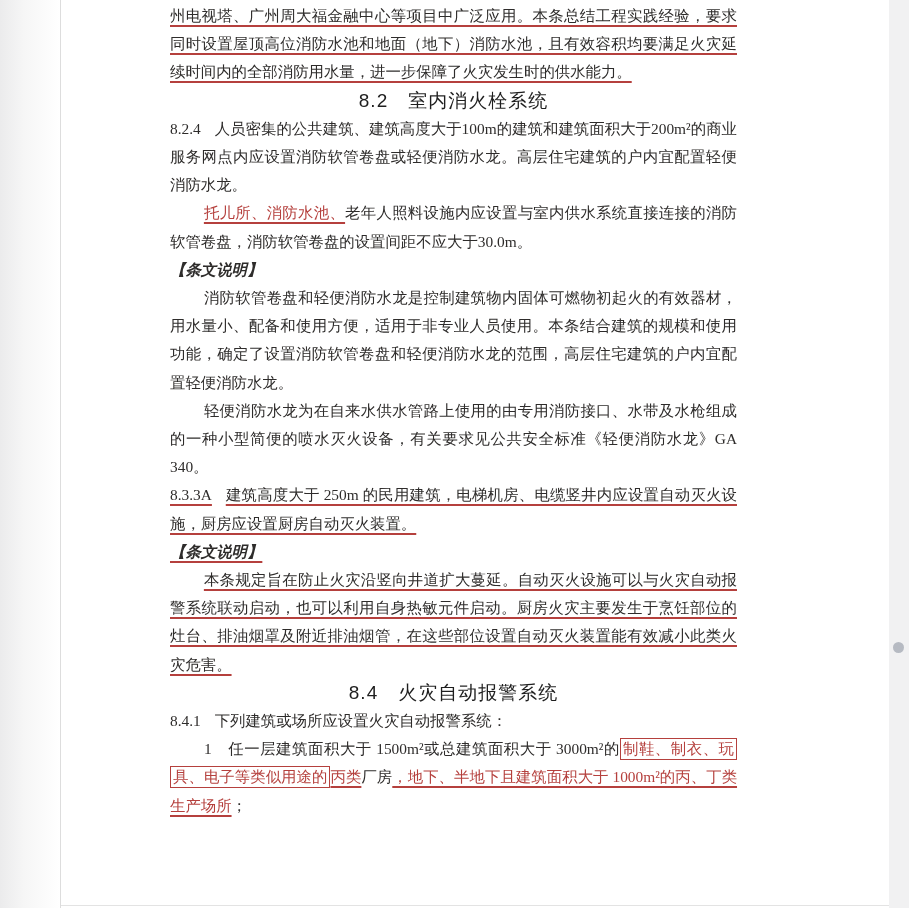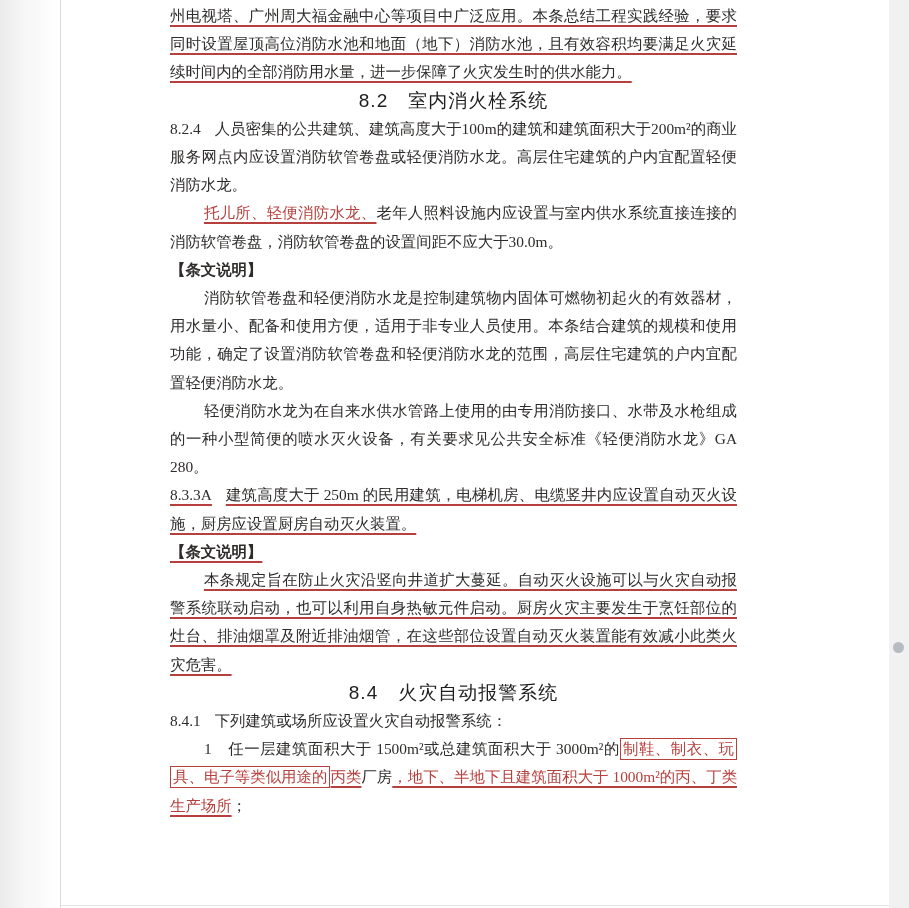--- a/index.html
+++ b/index.html
@@ -96,46 +96,47 @@
     color: #1e1e1e;
     text-align: center;
     letter-spacing: 1px;
   }
   .hd-82 { margin: 18px 0 25px 0; }
   .hd-84 { margin: 3px 0 4px 0; }
   .label-hei {
     font-family: "Liberation Sans", "DejaVu Sans", sans-serif;
     font-weight: 700;
     font-size: 16px;
+    font-style: italic;
   }
 </style>
 </head>
 <body>
 
 <div class="viewer">
 
   <div class="gutter"></div>
 
   <div class="page">
     <div class="text-col">
 
       <p class="p red-u">州电视塔、广州周大福金融中心等项目中广泛应用。本条总结工程实践经验，要求同时设置屋顶高位消防水池和地面（地下）消防水池，且有效容积均要满足火灾延续时间内的全部消防用水量，进一步保障了火灾发生时的供水能力。</p>
 
 
       <h2 class="hd hd-82">8.2　室内消火栓系统</h2>
 
       <p class="p"><span class="num">8.2.4</span><span>人员密集的公共建筑、建筑高度大于100m的建筑和建筑面积大于200m²的商业服务网点内应设置消防软管卷盘或轻便消防水龙。高层住宅建筑的户内宜配置轻便消防水龙。</span></p>
 
-      <p class="p ind"><span class="red-u">托儿所、轻便消防水龙、</span><span>老年人照料设施内应设置与室内供水系统直接连接的消防软管卷盘，消防软管卷盘的设置间距不应大于30.0m。</span></p>
+      <p class="p ind"><span class="red-u">托儿所、消防水池、</span><span>老年人照料设施内应设置与室内供水系统直接连接的消防软管卷盘，消防软管卷盘的设置间距不应大于30.0m。</span></p>
 
       <p class="p label-hei">【条文说明】</p>
 
       <p class="p ind">消防软管卷盘和轻便消防水龙是控制建筑物内固体可燃物初起火的有效器材，用水量小、配备和使用方便，适用于非专业人员使用。本条结合建筑的规模和使用功能，确定了设置消防软管卷盘和轻便消防水龙的范围，高层住宅建筑的户内宜配置轻便消防水龙。</p>
 
-      <p class="p ind">轻便消防水龙为在自来水供水管路上使用的由专用消防接口、水带及水枪组成的一种小型简便的喷水灭火设备，有关要求见公共安全标准《轻便消防水龙》GA 280。</p>
+      <p class="p ind">轻便消防水龙为在自来水供水管路上使用的由专用消防接口、水带及水枪组成的一种小型简便的喷水灭火设备，有关要求见公共安全标准《轻便消防水龙》GA 340。</p>
 
       <p class="p red-u"><span class="num">8.3.3A</span><span>建筑高度大于 250m 的民用建筑，电梯机房、电缆竖井内应设置自动灭火设施，厨房应设置厨房自动灭火装置。</span></p>
 
       <p class="p label-hei red-u">【条文说明】</p>
 
       <p class="p ind red-u">本条规定旨在防止火灾沿竖向井道扩大蔓延。自动灭火设施可以与火灾自动报警系统联动启动，也可以利用自身热敏元件启动。厨房火灾主要发生于烹饪部位的灶台、排油烟罩及附近排油烟管，在这些部位设置自动灭火装置能有效减小此类火灾危害。</p>
 
       <h2 class="hd hd-84">8.4　火灾自动报警系统</h2>
 
       <p class="p"><span class="num">8.4.1</span><span>下列建筑或场所应设置火灾自动报警系统：</span></p>

